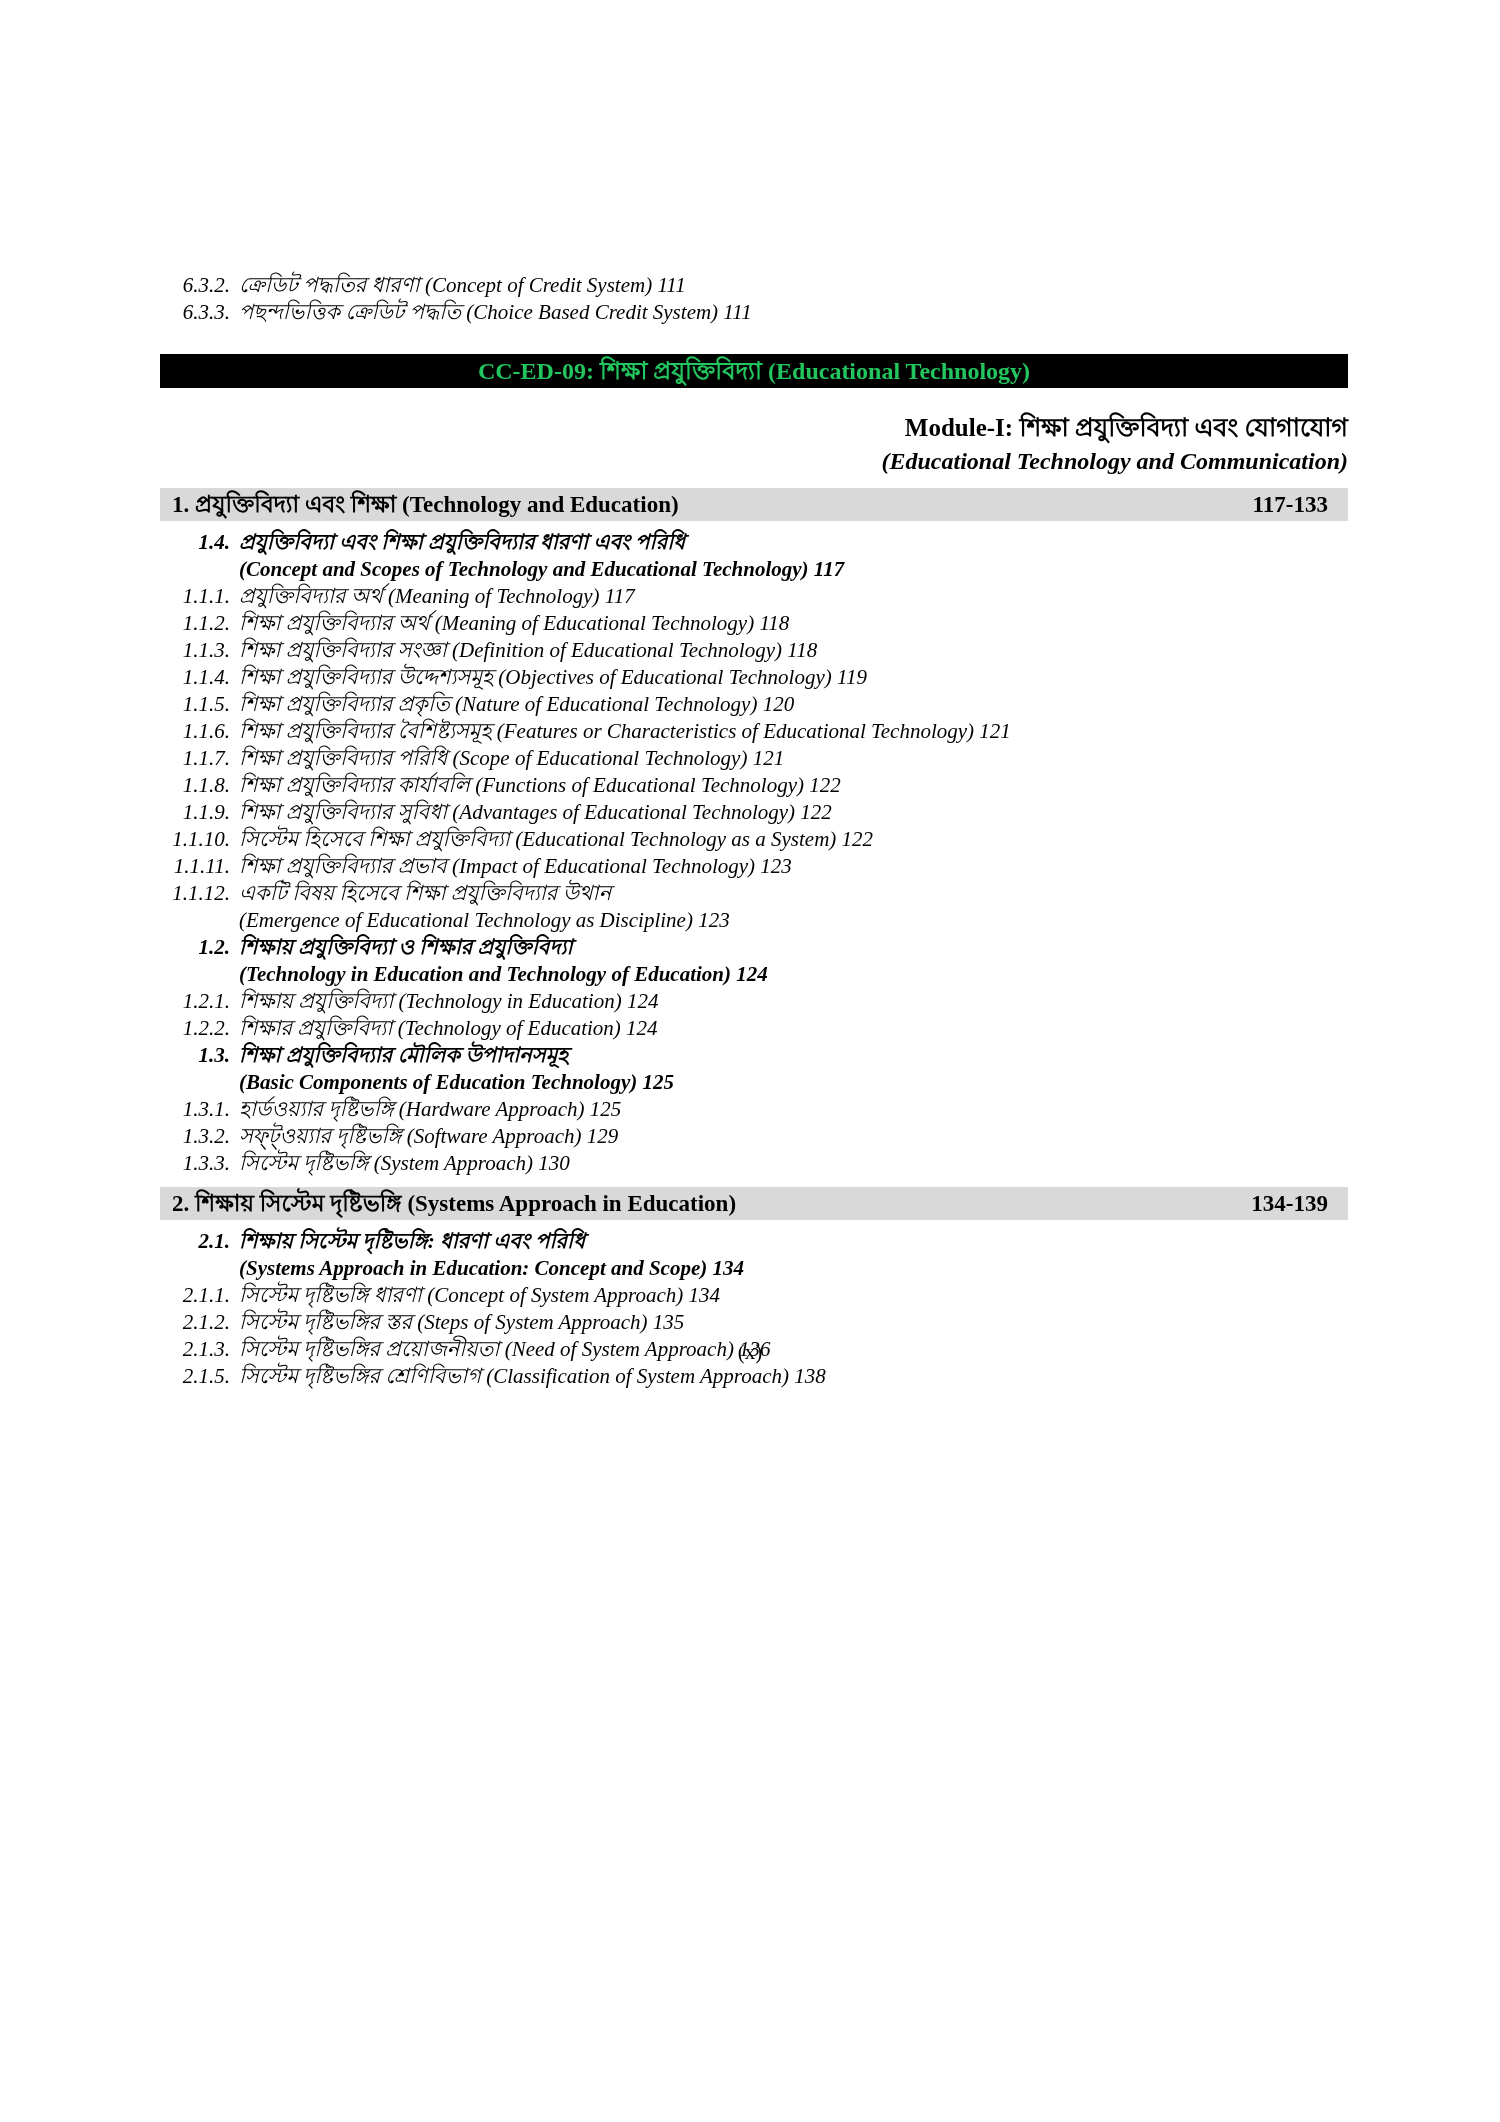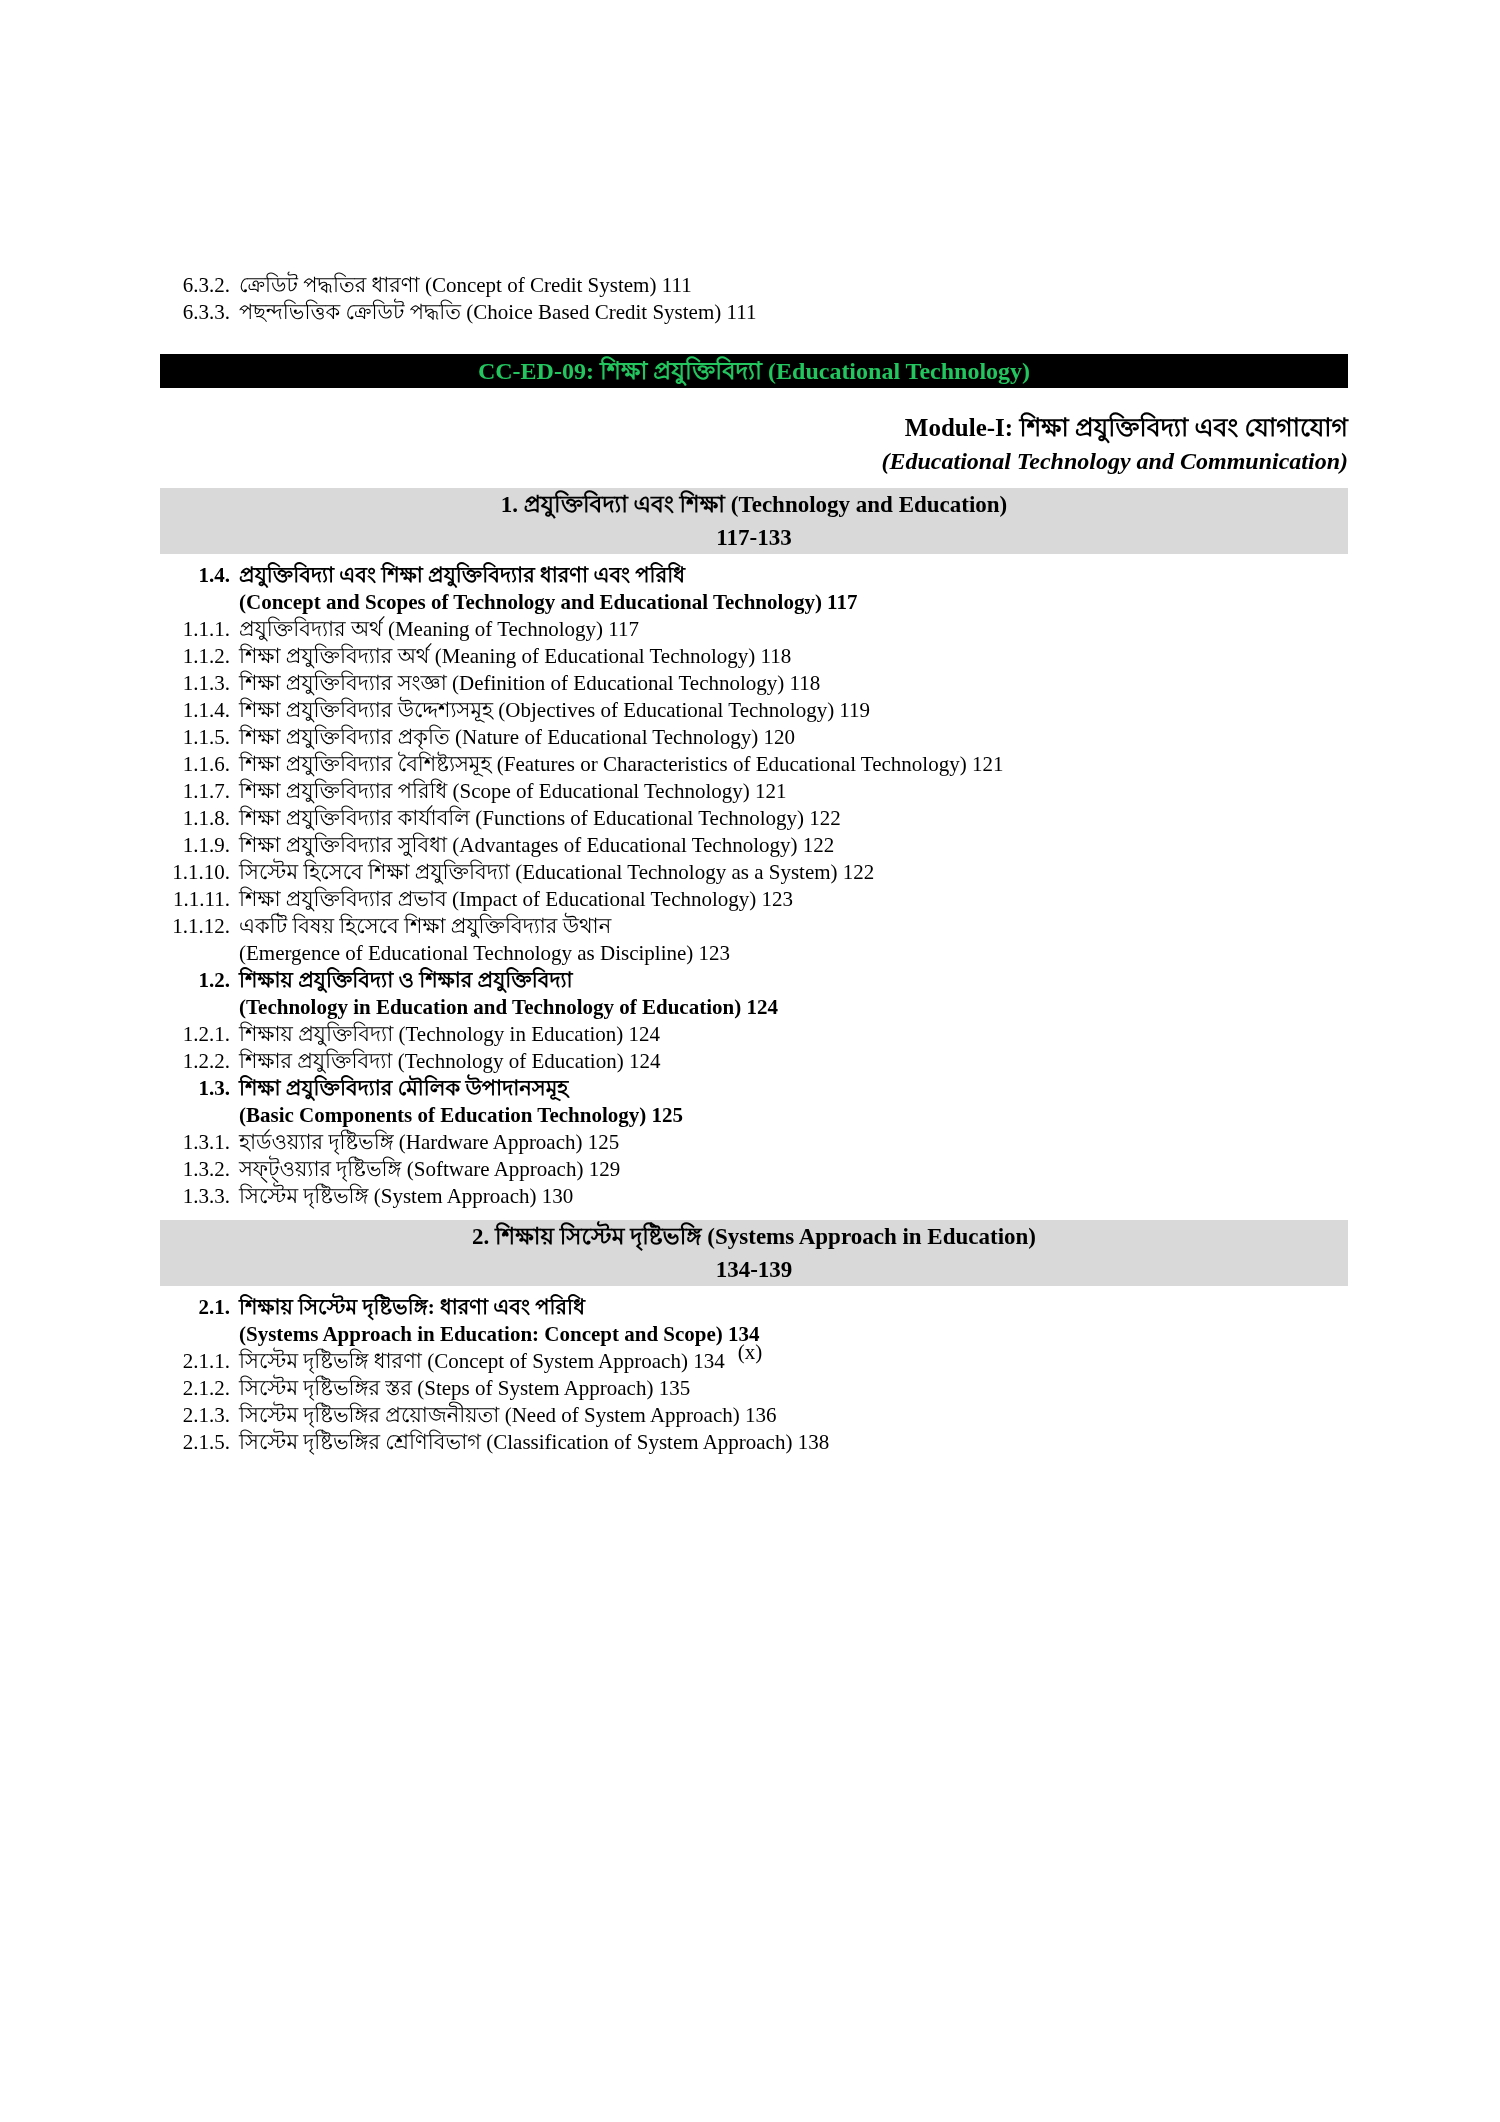--- a/index.html
+++ b/index.html
@@ -12,21 +12,21 @@
     color: #000000;
   }
   .page-content {
     position: absolute;
     left: 160px;
     top: 272px;
     width: 1188px;
     font-size: 21px;
     line-height: 27px;
   }
-  .toc-list { width: 100%; }
+  .toc-list { width: 100%; font-style: italic; }
   .toc-row { display: flex; align-items: flex-start; }
   .toc-row.bold { font-weight: bold; }
   .toc-num {
     width: 70px;
     flex: 0 0 70px;
     text-align: right;
     white-space: nowrap;
   }
   .toc-text { flex: 1 1 auto; margin-left: 9px; }
   .banner {
@@ -42,24 +42,23 @@
   .module-title { font-weight: bold; font-size: 25px; line-height: 32px; }
   .module-subtitle { font-weight: bold; font-size: 24px; line-height: 34px; font-style: italic; }
   .section-bar {
     display: flex;
     justify-content: space-between;
     align-items: center;
     background: #d9d9d9;
     font-weight: bold;
     font-size: 23px;
     line-height: 33px;
-    padding: 0 12px 0 12px;
+    padding: 0 20px 0 12px;
     margin-top: 10px;
     margin-bottom: 8px;
-    flex-direction: column;
   }
   .section-bar .pages { white-space: nowrap; }
   .footer-pagenum {
     position: absolute;
     left: 0;
     top: 1340px;
     width: 1500px;
     text-align: center;
     font-size: 21px;
   }

